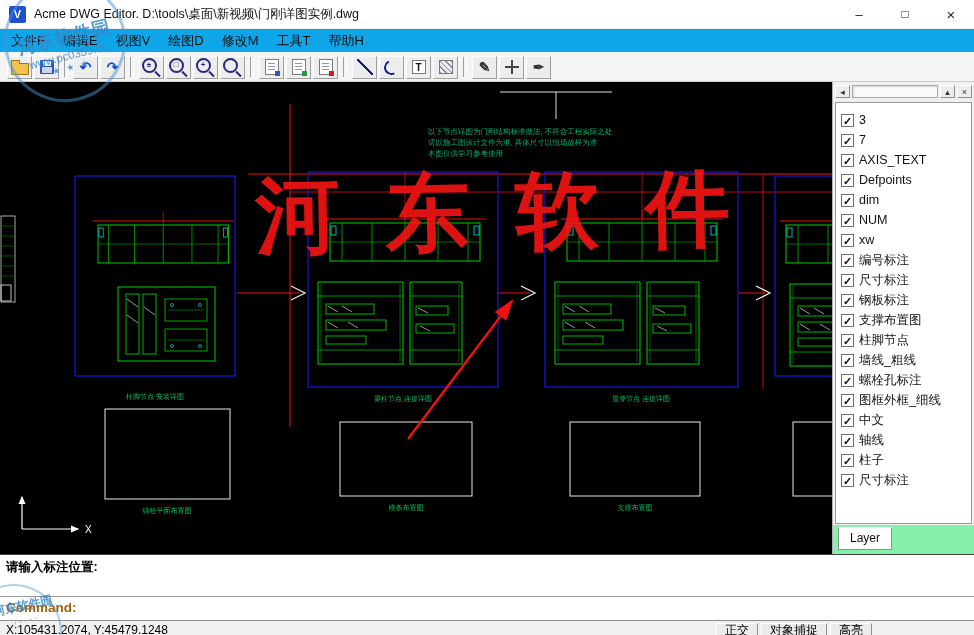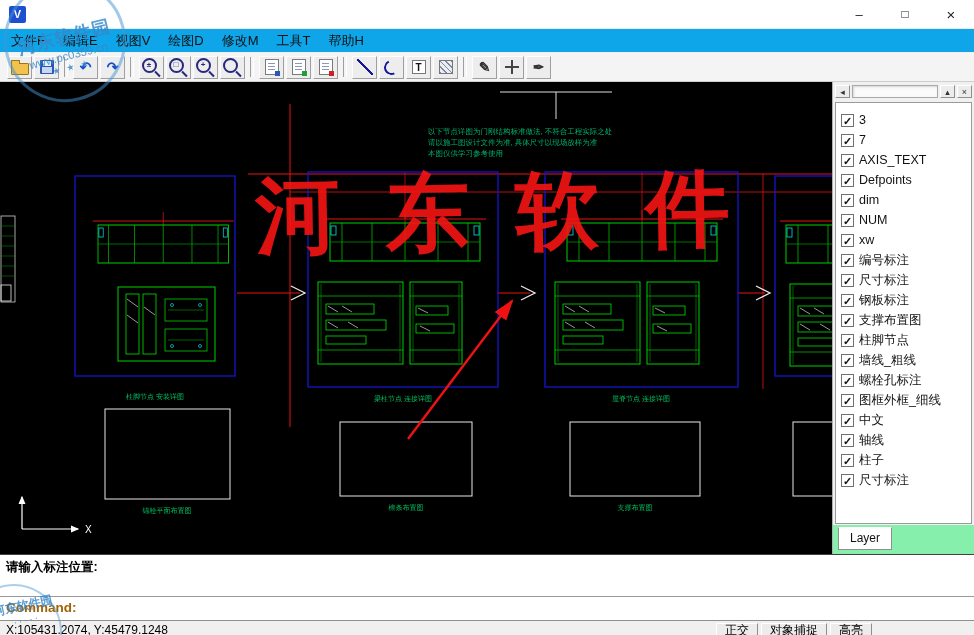--- a/index.html
+++ b/index.html
@@ -95,20 +95,21 @@
   .stamp-title2{margin-top:14px;text-align:center;font-size:12px;font-weight:bold;padding-left:28px;}
   .stamp-dots{text-align:center;font-size:10px;padding-left:30px;letter-spacing:2px;}
 </style>
 </head>
 <body>
 
 <div class="app">
 
   <div class="titlebar">
     <div class="app-icon">V</div>
+    <div class="title-text">Acme DWG Editor. D:\tools\桌面\新视频\门刚详图实例.dwg</div>
     <div class="win-controls">
       <div class="win-btn">–</div>
       <div class="win-btn maxi">□</div>
       <div class="win-btn close">×</div>
     </div>
   </div>
 
   <div class="menubar">
       <div class="menu-item">文件F</div>
       <div class="menu-item">编辑E</div>

